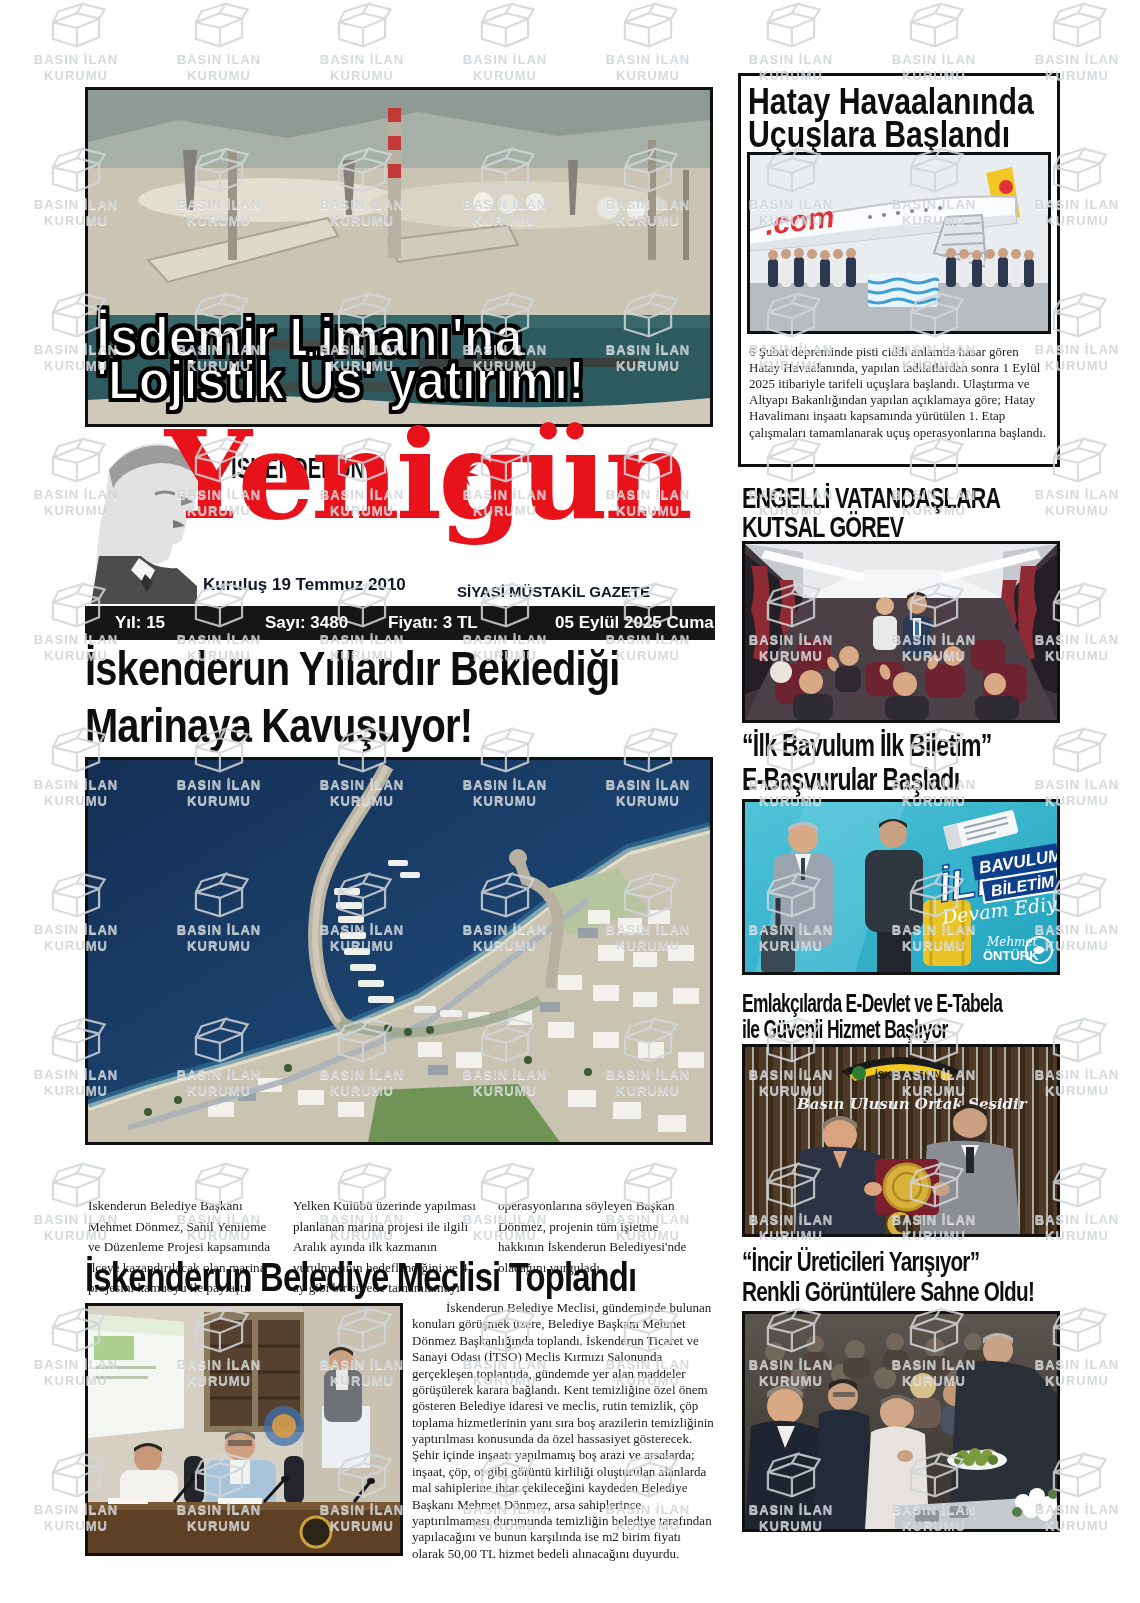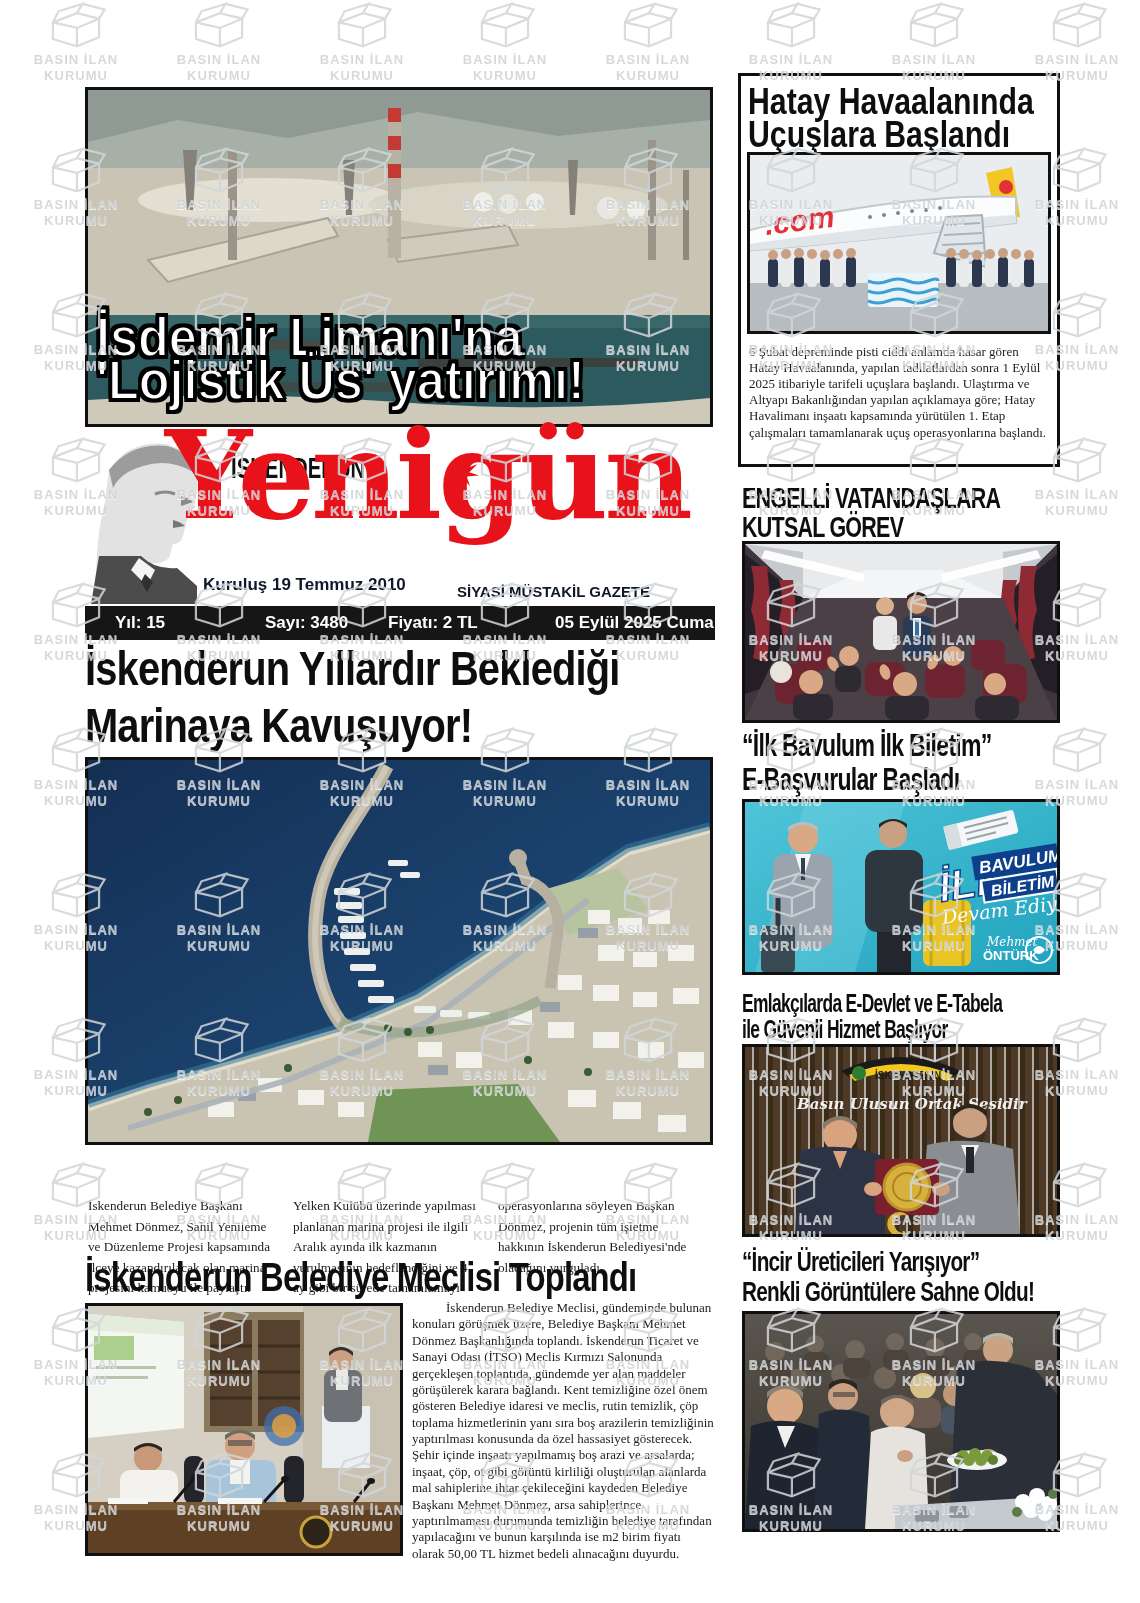--- a/index.html
+++ b/index.html
@@ -110,21 +110,21 @@
       <path d="M40 25 l16 -6 l-10 10 l12 4 l-15 1 l4 12 l-9 -10 l-9 8 l5 -12 l-12 -4 l14 -1 Z" fill="#e8121a" transform="scale(0.82) translate(14,8)"></path>
     </svg>
     <div id="masthead-title">Yenigün</div>
     <div id="masthead-founded">Kuruluş 19 Temmuz 2010</div>
     <div id="masthead-subtitle">SİYASİ MÜSTAKİL GAZETE</div>
   </div>
 
   <div id="infobar" class="abs">
     <span style="left:30px;">Yıl: 15</span>
     <span style="left:180px;">Sayı: 3480</span>
-    <span style="left:303px;">Fiyatı: 2 TL</span>
+    <span style="left:303px;">Fiyatı: 3 TL</span>
     <span style="left:470px;">05 Eylül 2025 Cuma</span>
   </div>
 
   <div class="hl" style="left:85px;top:645px;font-size:48px;">
     <span class="cond" style="transform:scaleX(0.83);">İskenderun Yıllardır Beklediği</span>
   </div>
   <div class="hl" style="left:85px;top:702px;font-size:48px;">
     <span class="cond" style="transform:scaleX(0.83);">Marinaya Kavuşuyor!</span>
   </div>
 

